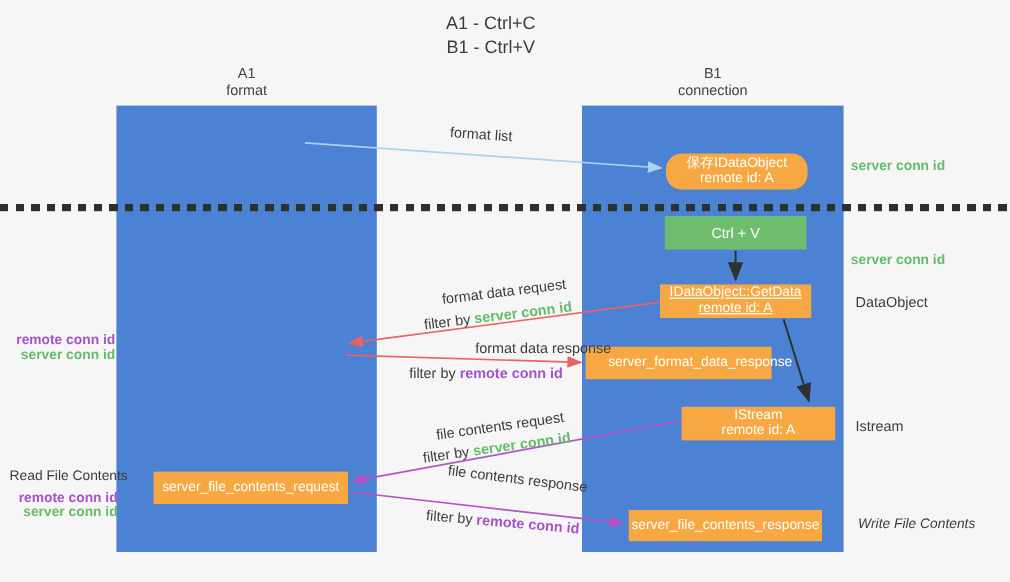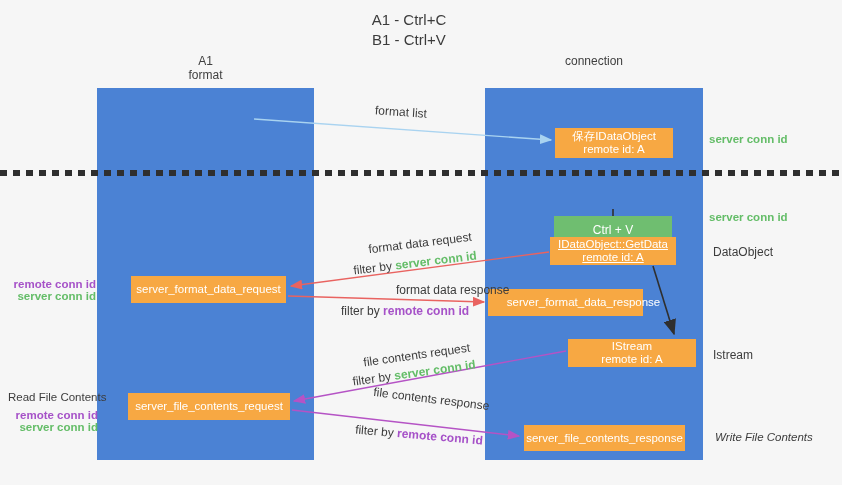--- a/index.html
+++ b/index.html
@@ -52,20 +52,21 @@
   <div class="title">
     <div>A1 - Ctrl+C</div>
     <div>B1 - Ctrl+V</div>
   </div>
 
   <div class="lane-header left">
     <div>A1</div>
     <div>format</div>
   </div>
   <div class="lane-header right">
+    <div>B1</div>
     <div>connection</div>
   </div>
 
   <div class="lane left"></div>
   <div class="lane right"></div>
 
   <svg class="arrows" viewBox="0 0 842 485">
     <defs>
       <marker id="m-blue" markerWidth="9" markerHeight="7" refX="8" refY="3.5" orient="auto">
           <path class="mk-blue" d="M0,0 L9,3.5 L0,7 Z"></path>
@@ -83,37 +84,34 @@
     <line class="ln ln-blue" x1="254" y1="119" x2="551" y2="140" marker-end="url(#m-blue)"></line>
     <line class="ln ln-black" x1="613" y1="209" x2="613" y2="233" marker-end="url(#m-black)"></line>
     <line class="ln ln-black" x1="653" y1="266" x2="674" y2="334" marker-end="url(#m-black)"></line>
     <line class="ln ln-red" x1="549" y1="252" x2="291" y2="286" marker-end="url(#m-red)"></line>
     <line class="ln ln-red" x1="288" y1="296" x2="484" y2="302" marker-end="url(#m-red)"></line>
     <line class="ln ln-magenta" x1="566" y1="351" x2="294" y2="401" marker-end="url(#m-magenta)"></line>
     <line class="ln ln-magenta" x1="292" y1="410" x2="519" y2="436" marker-end="url(#m-magenta)"></line>
   </svg>
 
 
-  <div class="node orange" style="left:555px;top:128px;width:118px;height:30px;">
+  <div class="node orange" style="left:555px;top:128px;width:118px;height:30px;border-radius:13px;">
     <div>保存IDataObject</div>
     <div>remote id: A</div>
   </div>
 
-  <div class="node green" style="left:554px;top:180px;width:118px;height:28px;font-size:12px;margin-top:36px;">
+  <div class="node green" style="left:554px;top:180px;width:118px;height:28px;font-size:12px;">
     <div>Ctrl + V</div>
   </div>
 
   <div class="node orange" style="left:550px;top:237px;width:126px;height:28px;text-decoration:underline;">
     <div>IDataObject::GetData</div>
     <div>remote id: A</div>
   </div>
 
-  <div class="node orange" style="left:131px;top:276px;width:155px;height:27px;">
-    <div>server_format_data_request</div>
-  </div>
 
   <div class="node orange" style="left:488px;top:289px;width:155px;height:27px;padding-left:36px;">
     <div>server_format_data_response</div>
   </div>
 
   <div class="node orange" style="left:568px;top:339px;width:128px;height:28px;">
     <div>IStream</div>
     <div>remote id: A</div>
   </div>
 

